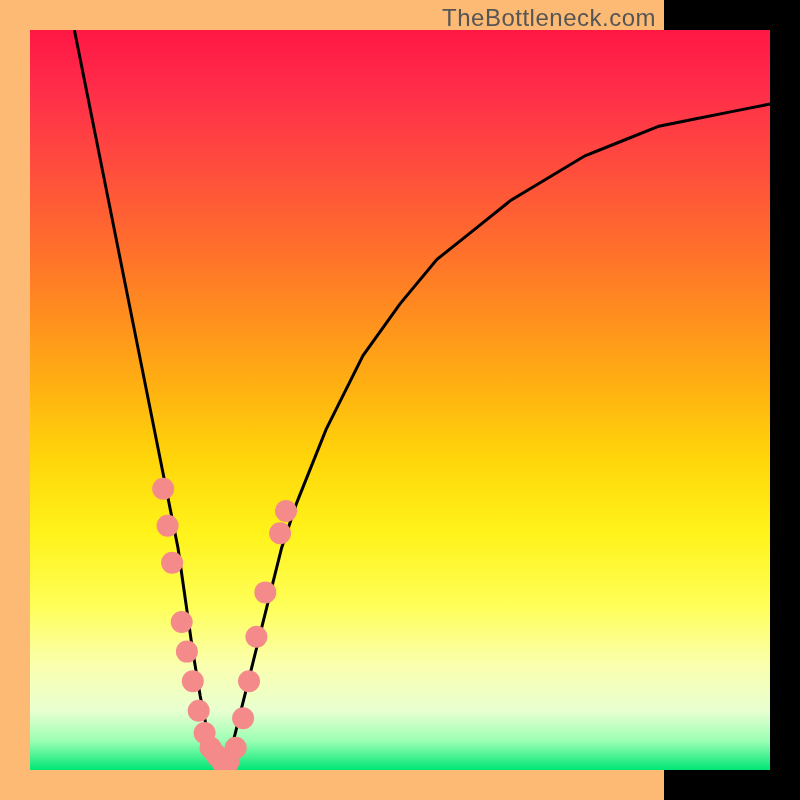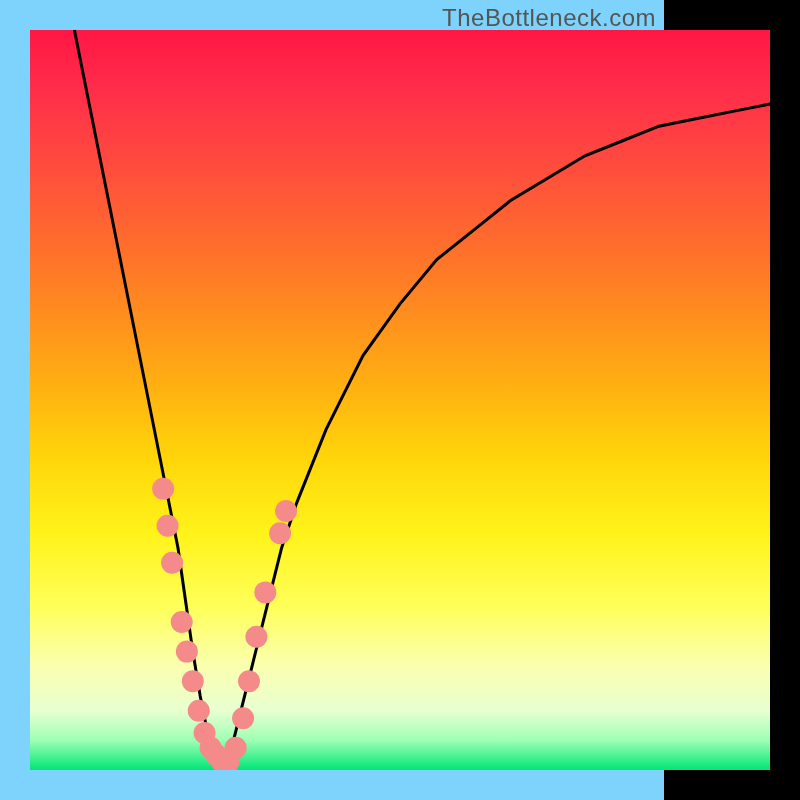--- a/index.html
+++ b/index.html
@@ -8,21 +8,21 @@
     width: 800px;
     height: 800px;
     overflow: hidden;
     background: #000;
     font-family: Arial, Helvetica, sans-serif;
   }
   .frame {
     position: relative;
     width: 664px;
     height: 800px;
-    background: #7dd3fc;
+    background: #fdba74;
   }
   .plot-area {
     position: absolute;
     left: 30px;
     top: 30px;
     width: 740px;
     height: 740px;
     background: linear-gradient(to bottom,
       #ff1744 0%,
       #ff2d4a 8%,

